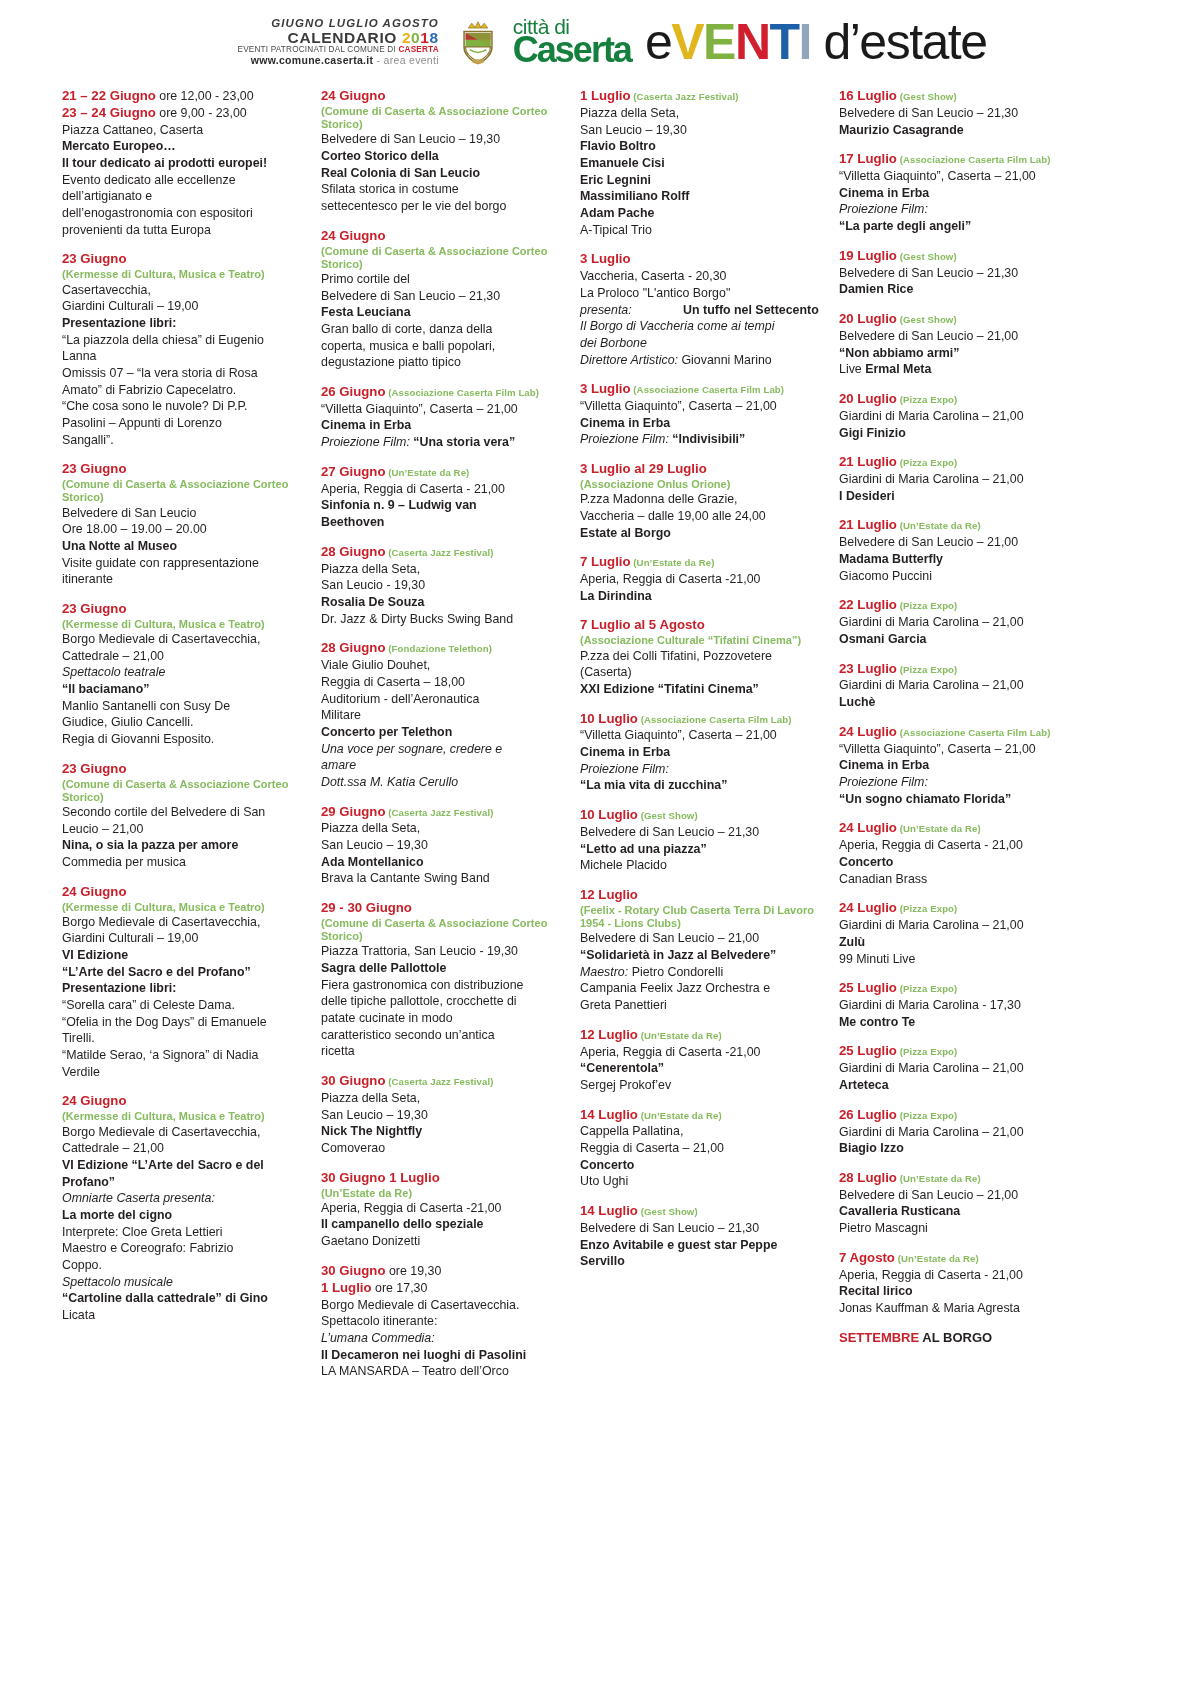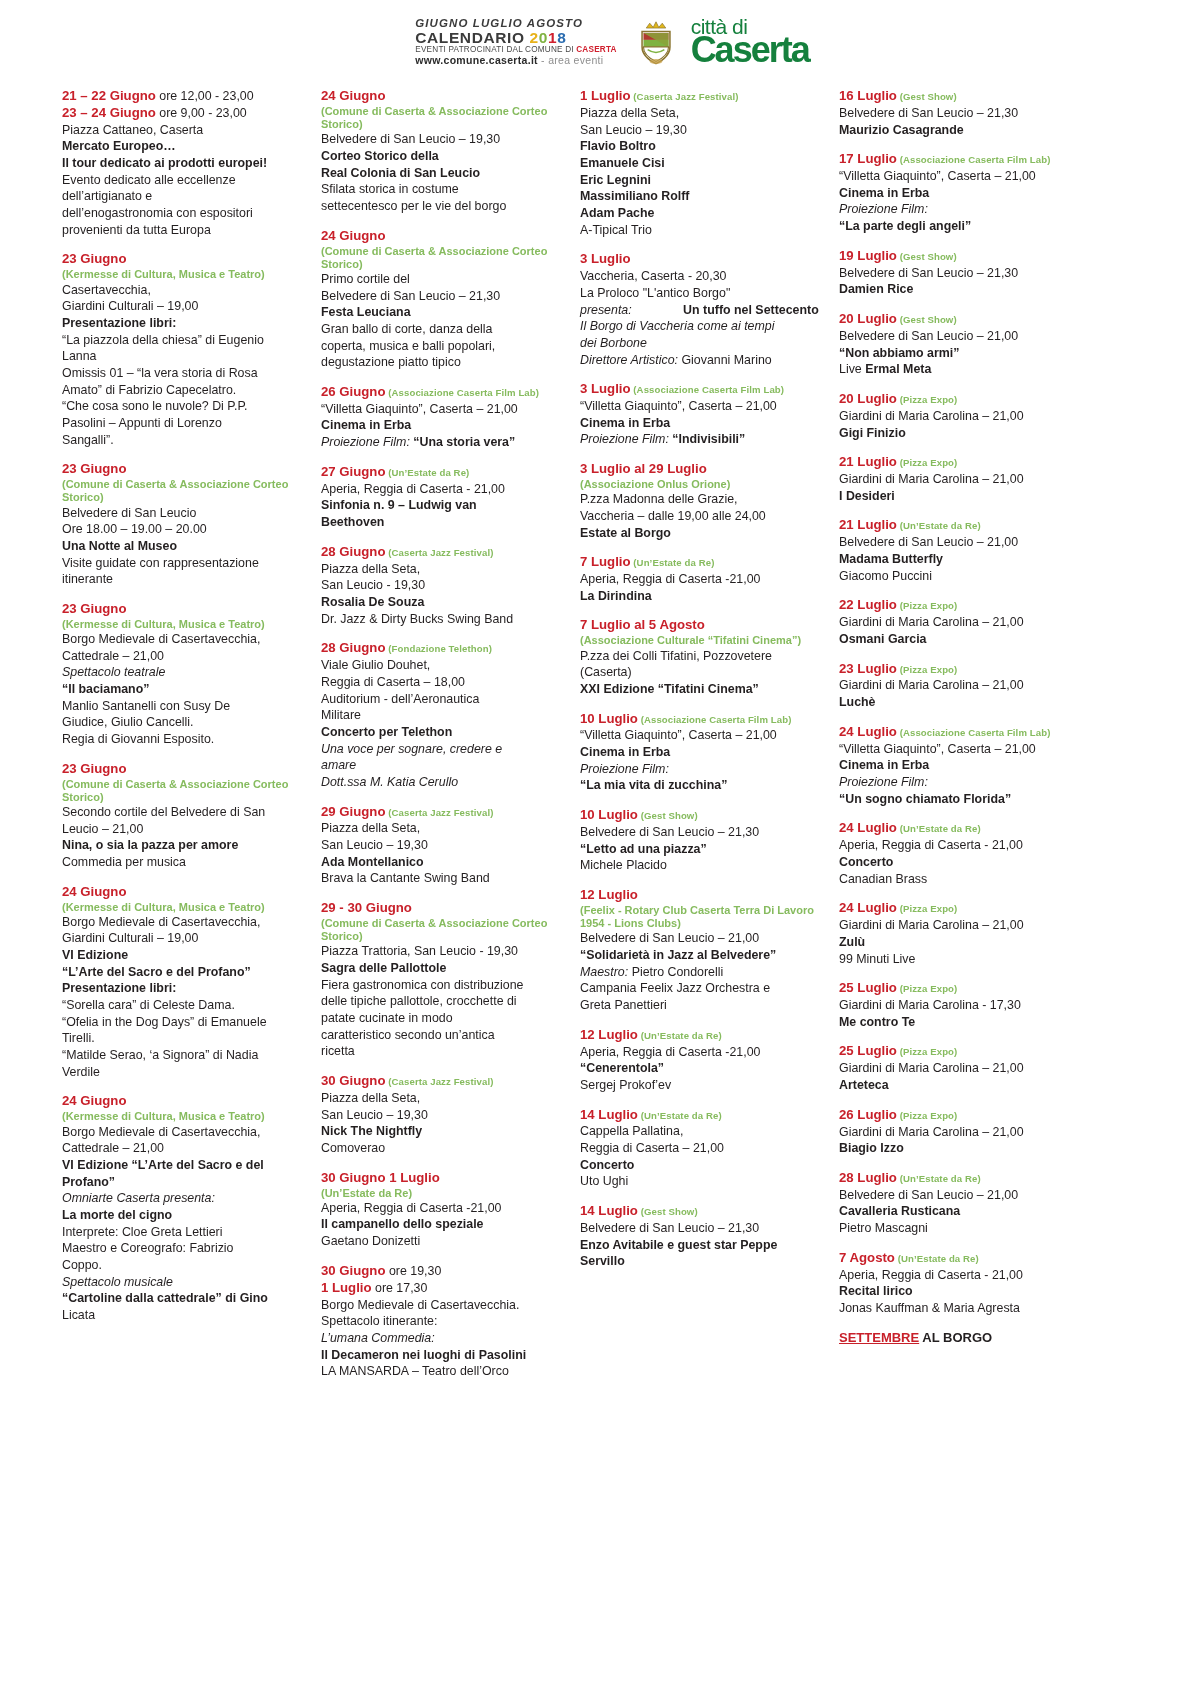--- a/index.html
+++ b/index.html
@@ -19,21 +19,21 @@
   .header {
     height: 78px;
     display: flex;
     align-items: center;
     justify-content: center;
     gap: 14px;
     padding-top: 6px;
     box-sizing: border-box;
   }
   .hdr-left {
-    text-align: left;
+    text-align: right;
     line-height: 1.04;
     padding-right: 4px;
     margin-left: 24px;
   }
   .hl-1 {
     font-style: italic;
     font-weight: bold;
     font-size: 11.5px;
     letter-spacing: 1.1px;
     color: #3b3b3b;
@@ -135,21 +135,21 @@
   .ln.i { font-style: italic; }
   .ln .b { font-weight: bold; }
   .ln .n { font-weight: normal; font-style: normal; }
 
   .footer-note {
     font-size: 13px;
     font-weight: bold;
     color: #231f20;
     margin-top: 2px;
   }
-  .footer-note .rd { color: #c8202a; text-decoration: underline; }
+  .footer-note .rd { color: #c8202a; }
 </style>
 </head>
 <body>
 
 <div class="header">
 
   <div class="hdr-left">
     <div class="hl-1">GIUGNO LUGLIO AGOSTO</div>
     <div class="hl-2">
       <span>CALENDARIO</span>
@@ -174,20 +174,24 @@
     <path d="M18 44 q12 8 24 0" fill="none" stroke="#7fb241" stroke-width="2"></path>
     <path d="M16 13 l5 -7 l5 6 l4 -8 l4 8 l5 -6 l5 7 z" fill="#e0b61c" stroke="#8a7430" stroke-width="1"></path>
     <ellipse cx="30" cy="61" rx="9" ry="3.5" fill="#c8a24a" opacity="0.75"></ellipse>
   </svg>
 
   <div class="citta">
     <div class="c1">città di</div>
     <div class="c2">Caserta</div>
   </div>
 
+  <div class="eventi">
+    <span class="bk">e</span><span class="v">V</span><span class="e">E</span><span class="n">N</span><span class="t">T</span><span class="i">I</span>
+    <span class="de">d’estate</span>
+  </div>
 </div>
 
 <div class="columns" id="columns">
     <div class="col">
       <div class="ev">
         <div class="ev-date">21 – 22 Giugno<span class="plain"> ore 12,00 - 23,00</span></div>
         <div class="ev-date">23 – 24  Giugno<span class="plain"> ore 9,00 - 23,00</span></div>
         <div class="ln ">Piazza Cattaneo, Caserta</div>
         <div class="ln b">Mercato Europeo…</div>
         <div class="ln b">Il tour dedicato ai prodotti europei!</div>
@@ -197,21 +201,21 @@
         <div class="ln ">provenienti da tutta Europa</div>
       </div>
       <div class="ev">
         <div class="ev-date">23 Giugno</div>
         <div class="ev-org-block">(Kermesse di Cultura, Musica e Teatro)</div>
         <div class="ln ">Casertavecchia,</div>
         <div class="ln ">Giardini Culturali – 19,00</div>
         <div class="ln b">Presentazione libri:</div>
         <div class="ln ">“La piazzola della chiesa” di Eugenio</div>
         <div class="ln ">Lanna</div>
-        <div class="ln ">Omissis 01 – “la vera storia di Rosa</div>
+        <div class="ln ">Omissis 07 – “la vera storia di Rosa</div>
         <div class="ln ">Amato” di Fabrizio Capecelatro.</div>
         <div class="ln ">“Che cosa sono le nuvole? Di P.P.</div>
         <div class="ln ">Pasolini – Appunti di Lorenzo</div>
         <div class="ln ">Sangalli”.</div>
       </div>
       <div class="ev">
         <div class="ev-date">23 Giugno</div>
         <div class="ev-org-block">(Comune di Caserta &amp; Associazione Corteo Storico)</div>
         <div class="ln ">Belvedere di San Leucio</div>
         <div class="ln ">Ore 18.00 – 19.00 – 20.00</div>

